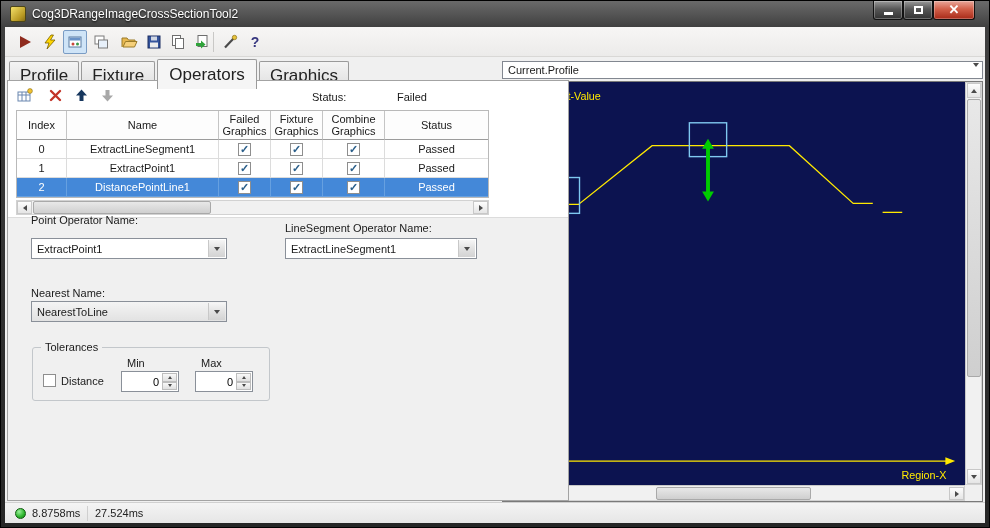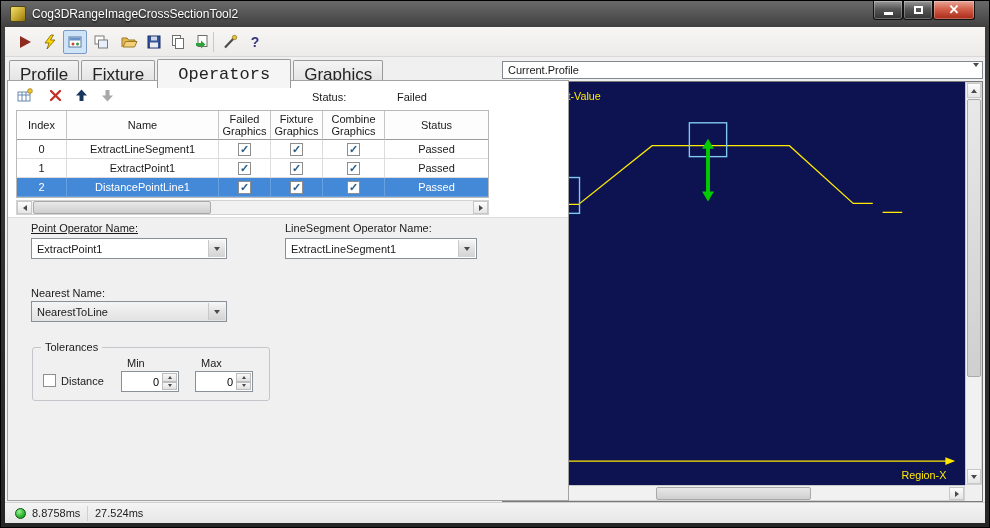--- a/index.html
+++ b/index.html
@@ -27,21 +27,21 @@
   .toolbar{position:absolute;top:0;left:0;right:0;height:30px;background:linear-gradient(#f7f6f5,#ecebea);border-bottom:1px solid #d9d8d6;}
   .tool-btn{position:absolute;top:3px;width:24px;height:24px;display:flex;align-items:center;justify-content:center;border:1px solid transparent;border-radius:2px;}
   .tool-btn.pressed{border-color:#7a9cc4;background:#cfe4f7;}
   .tb-sep{position:absolute;top:5px;width:1px;height:20px;background:#c9c8c6;}
   .help-q{font-size:14px;font-weight:bold;color:#35357e;}
   
   .main{position:absolute;top:31px;left:0;right:0;bottom:21px;}
   .tabstrip{position:absolute;top:2px;left:4px;height:21px;white-space:nowrap;}
   .tab{display:inline-block;padding:4px 10px 3px;font-size:17px;color:#222;
     background:linear-gradient(#f4f4f4,#dedede);border:1px solid #9a9a9a;border-bottom:none;border-radius:2px 2px 0 0;margin-right:-1px;position:relative;}
-  .tab.active{background:#f5f5f5;z-index:3;padding:5px 20px 4px;top:-1px;font-family:Liberation Mono, monospace;}
+  .tab.active{background:#f5f5f5;z-index:3;padding:5px 11px 4px;top:-1px;}
   .tabpage{position:absolute;left:2px;top:22px;width:562px;bottom:1px;background:#f0f0f0;border:1px solid #a3a3a3;z-index:2;}
   
   .ops-header{position:absolute;top:0;left:0;right:0;height:137px;background:#fff;border-bottom:1px solid #dcdcdc;}
   .mini-btn{position:absolute;top:4px;width:22px;height:20px;display:flex;align-items:center;justify-content:center;}
   .status-line{position:absolute;top:10px;font-size:11px;}
   
   .grid{position:absolute;left:8px;top:29px;width:473px;border:1px solid #b9b9b9;background:#fff;font-size:11px;}
   .grid-row{display:grid;grid-template-columns:50px 152px 52px 52px 62px 1fr;}
   .g-head .g-cell{height:29px;border-right:1px solid #c5c5c5;border-bottom:1px solid #9c9c9c;
     display:flex;align-items:center;justify-content:center;text-align:center;line-height:12px;background:#fdfdfd;}
@@ -269,21 +269,21 @@
         <div class="sbar" style="left:8px;top:119px;width:473px;height:15px;">
           <div class="sb-btn" style="left:0;top:0;width:15px;height:13px;">
               <span class="tri l"></span>
             </div>
           <div class="sb-btn" style="right:0;top:0;width:15px;height:13px;">
               <span class="tri r"></span>
             </div>
           <div class="sb-thumb" style="left:16px;top:0;width:178px;height:13px;"></div>
         </div>
 
-        <div class="lbl" style="left:23px;top:141px;text-decoration:underline;">Point Operator Name:</div>
+        <div class="lbl" style="left:23px;top:133px;">Point Operator Name:</div>
         <div class="combo" style="left:23px;top:157px;width:196px;">
           <span class="val">ExtractPoint1</span>
           <span class="cbtn">
               <span class="tri d"></span>
             </span>
         </div>
 
         <div class="lbl" style="left:277px;top:141px;">LineSegment Operator Name:</div>
         <div class="combo" style="left:277px;top:157px;width:192px;">
           <span class="val">ExtractLineSegment1</span>

